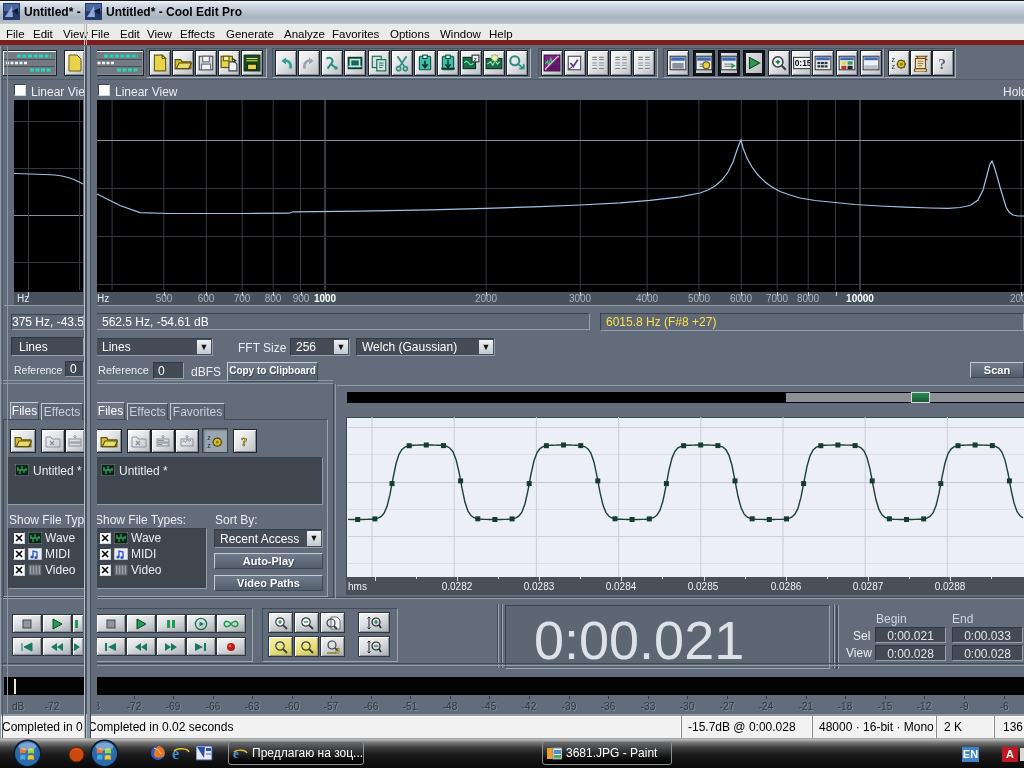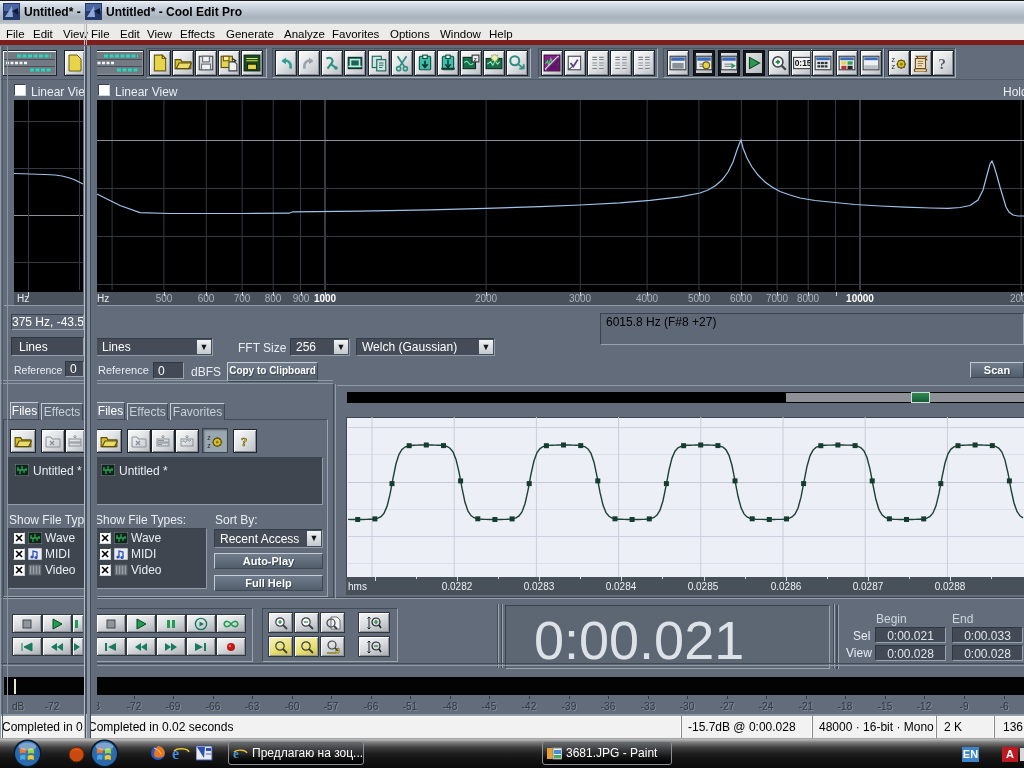--- a/index.html
+++ b/index.html
@@ -426,21 +426,22 @@
       <div style="position:absolute;left:647px;top:0;width:1px;height:4px;background:#cdd5dc"></div>
       <div style="position:absolute;left:683px;top:0;width:1px;height:4px;background:#cdd5dc"></div>
       <div style="position:absolute;left:714px;top:0;width:1px;height:4px;background:#cdd5dc"></div>
       <div style="position:absolute;left:742px;top:0;width:1px;height:4px;background:#cdd5dc"></div>
       <div style="position:absolute;left:766px;top:0;width:1px;height:4px;background:#cdd5dc"></div>
       <div style="position:absolute;left:927px;top:0;width:1px;height:4px;background:#cdd5dc"></div>
 </div>
 <div class="abs" style="left:88px;top:305px;width:936px;height:1px;background:#929daa"></div>
 
 <div class="abs sunk" style="left:11px;top:314px;width:73px;height:16px;color:#fff;font-size:12px;text-align:center;overflow:hidden;white-space:nowrap">375 Hz, -43.5</div>
-<div class="abs sunk" style="left:600px;top:313px;width:424px;height:32px;color:#000000;font-size:12px;padding:1px 0 0 5px">6015.8 Hz (F#8 +27)</div>
+<div class="abs sunk" style="left:96px;top:313px;width:494px;height:17px;color:#fff;font-size:12px;padding:1px 0 0 5px">562.5 Hz, -54.61 dB</div>
+<div class="abs sunk" style="left:600px;top:313px;width:424px;height:18px;color:#fde047;font-size:12px;padding:1px 0 0 5px">6015.8 Hz (F#8 +27)</div>
 
 <div class="abs sunk2" style="left:11px;top:337px;width:73px;height:19px;color:#fff;font-size:12px;padding:2px 0 0 7px">Lines</div>
 <div class="drop" style="left:96px;top:338px;width:117px;height:18px">
       <div class="bx">Lines</div>
       <div class="ar">▼</div>
     </div>
 <div class="abs wtxt" style="left:238px;top:341px;font-size:12px">FFT Size</div>
 <div class="drop" style="left:290px;top:338px;width:60px;height:18px">
       <div class="bx">256</div>
       <div class="ar">▼</div>
@@ -540,21 +541,21 @@
       <path d="M4 2 v8 M7 2 v8 M10 2 v8" stroke="#4a5058"></path>
     </svg>
 <div class="abs wtxt" style="left:131px;top:563px;font-size:12px">Video</div>
 
 <div class="abs wtxt" style="left:215px;top:513px;font-size:12px">Sort By:</div>
 <div class="drop" style="left:214px;top:529px;width:109px;height:19px">
       <div class="bx" style="padding-top:2px">Recent Access</div>
       <div class="ar" style="line-height:15px">▼</div>
     </div>
 <div class="fbtn" style="left:214px;top:553px;width:109px;height:16px;font-size:11px;font-weight:bold;padding-top:1px">Auto-Play</div>
-<div class="fbtn" style="left:214px;top:575px;width:109px;height:16px;font-size:11px;font-weight:bold;padding-top:1px">Full Help</div>
+<div class="fbtn" style="left:214px;top:575px;width:109px;height:16px;font-size:11px;font-weight:bold;padding-top:1px">Video Paths</div>
 
 <div class="abs grp" style="left:3px;top:419px;width:81px;height:178px;border-right:none"></div>
 <div class="tab tabon" style="left:10px;top:402px;width:29px">Files</div>
 <div class="tab" style="left:41px;top:403px;width:42px">Effects</div>
 <div class="btn" style="left:10px;top:429px;width:26px;height:24px">
       <svg width="18" height="16" viewBox="0 0 16 14">
         <path d="M1 4 h5 l1 2 h8 v6 h-14 z" fill="#d8c22e" stroke="#5d500c"></path>
         <path d="M2 12 l2.5-5 h11 l-2.5 5 z" fill="#eadc6a" stroke="#5d500c"></path>
       </svg>
     </div>

